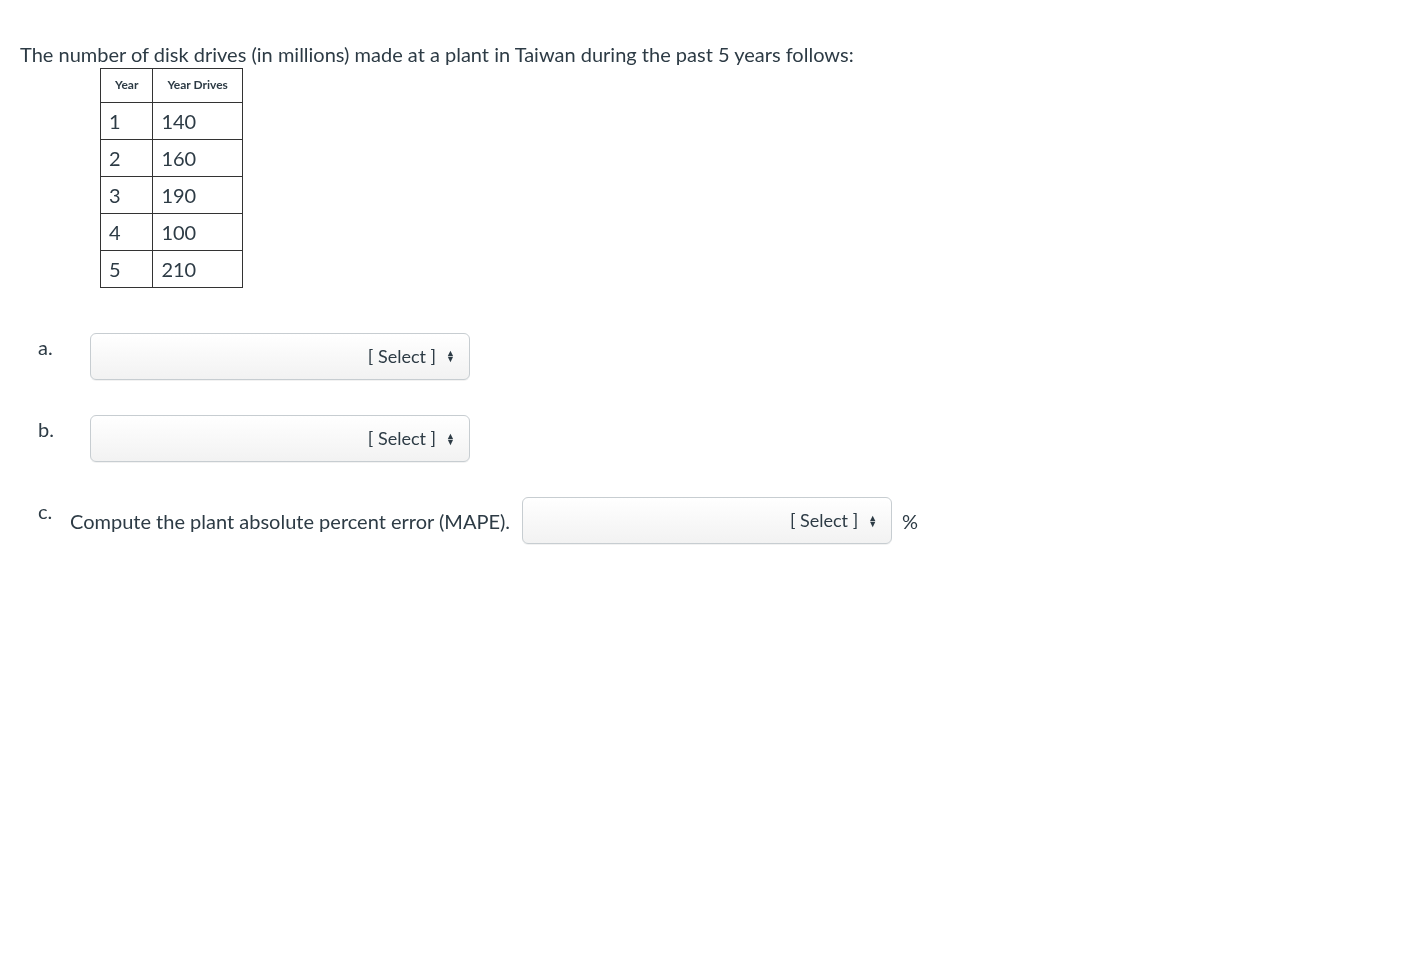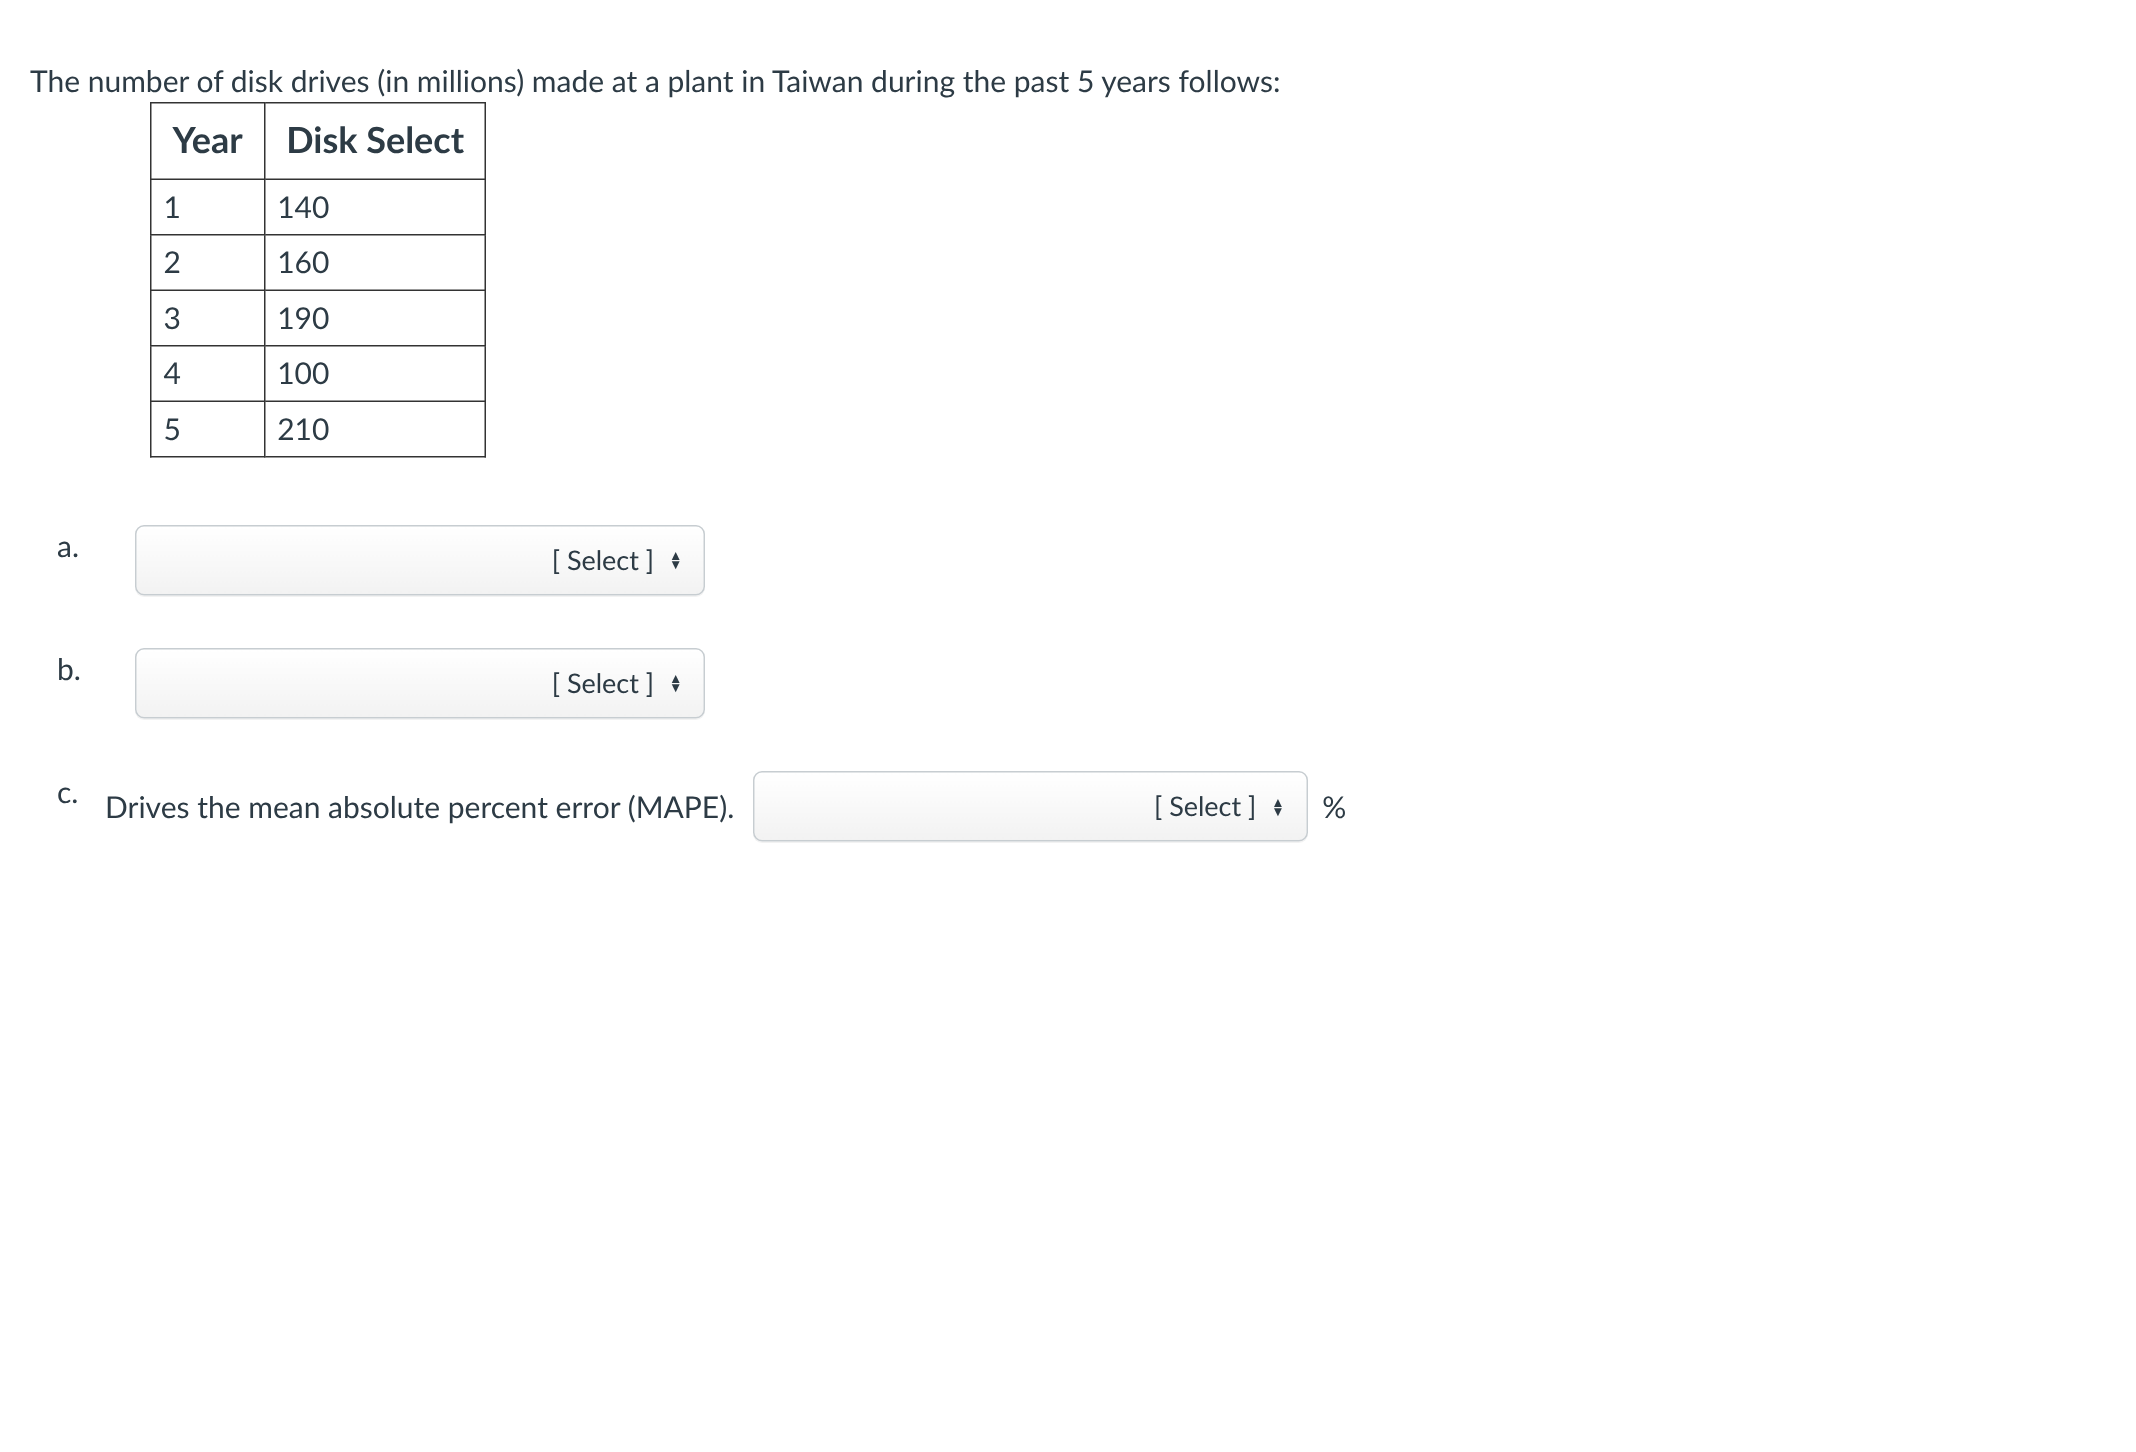--- a/index.html
+++ b/index.html
@@ -21,21 +21,21 @@
     .data-table {
       border-collapse: collapse;
       margin-left: 80px;
       margin-bottom: 45px;
     }
     .data-table th {
       border: 1px solid #333;
       padding: 8px 14px;
       font-weight: bold;
       text-align: left;
-      font-size: 24px;
+      font-size: 12px;
     }
     .data-table td {
       border: 1px solid #333;
       padding: 4px 8px;
       text-align: left;
       font-size: 20px;
     }
     .question-list {
       list-style: none;
       padding-left: 20px;
@@ -97,21 +97,21 @@
   </style>
 </head>
 <body>
 
 <p class="intro-text">The number of disk drives (in millions) made at a plant in Taiwan during the past 5 years follows:</p>
 
 <table class="data-table">
   <thead>
     <tr>
       <th>Year</th>
-      <th>Disk Select</th>
+      <th>Year Drives</th>
     </tr>
   </thead>
   <tbody>
     <tr>
       <td>1</td>
       <td>140</td>
     </tr>
     <tr>
       <td>2</td>
       <td>160</td>
@@ -151,21 +151,21 @@
       <span class="stepper-icon">
         <span>▲</span>
         <span>▼</span>
       </span>
     </div>
   </li>
 
   <li class="question-item">
     <span class="question-marker">c.</span>
     <div class="question-inline">
-      <span class="q-text">Drives the mean absolute percent error (MAPE).</span>
+      <span class="q-text">Compute the plant absolute percent error (MAPE).</span>
       <div class="select-dropdown inline">
         <span>[ Select ]</span>
         <span class="stepper-icon">
           <span>▲</span>
           <span>▼</span>
         </span>
       </div>
       <span class="percent-sign">%</span>
     </div>
   </li>

